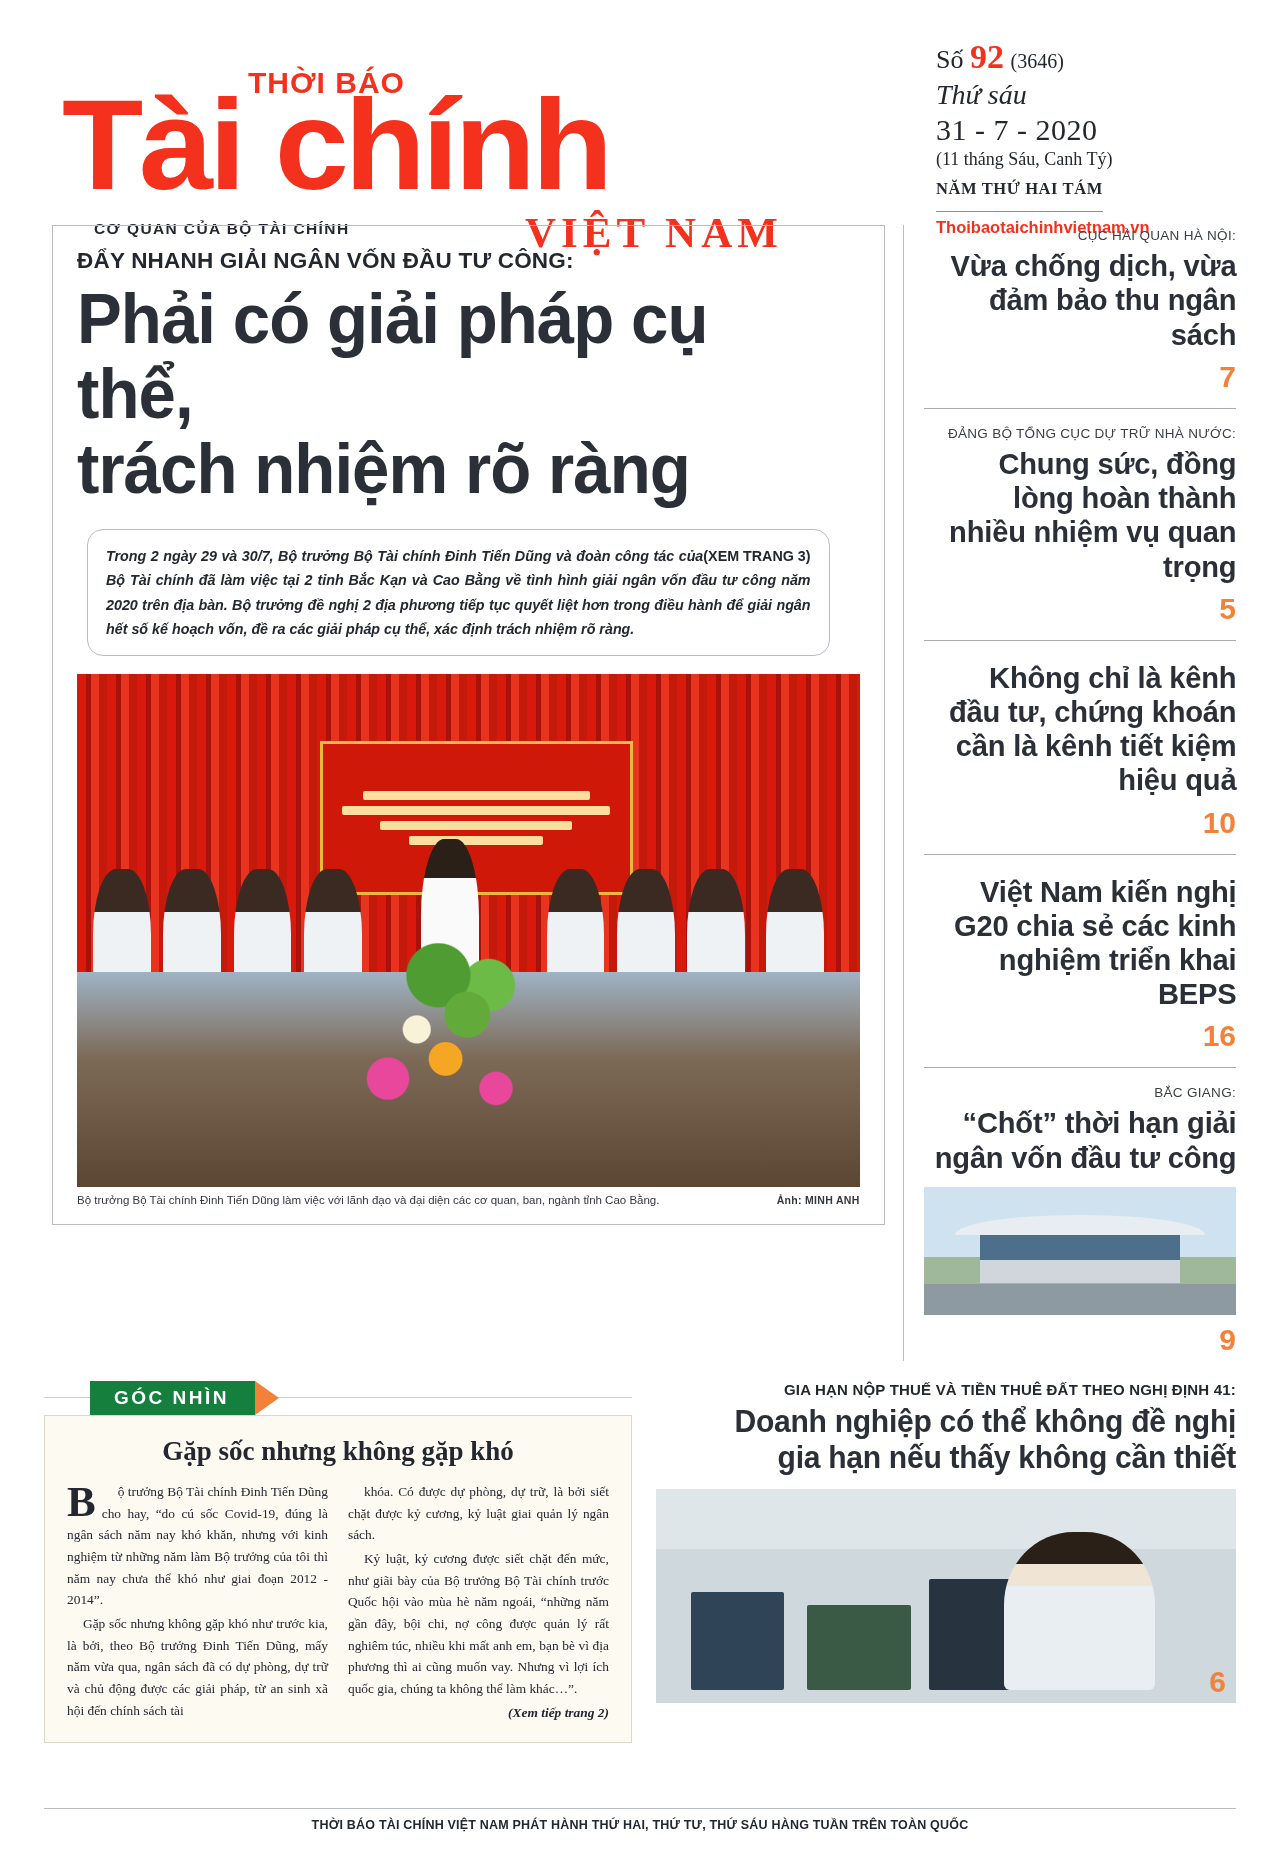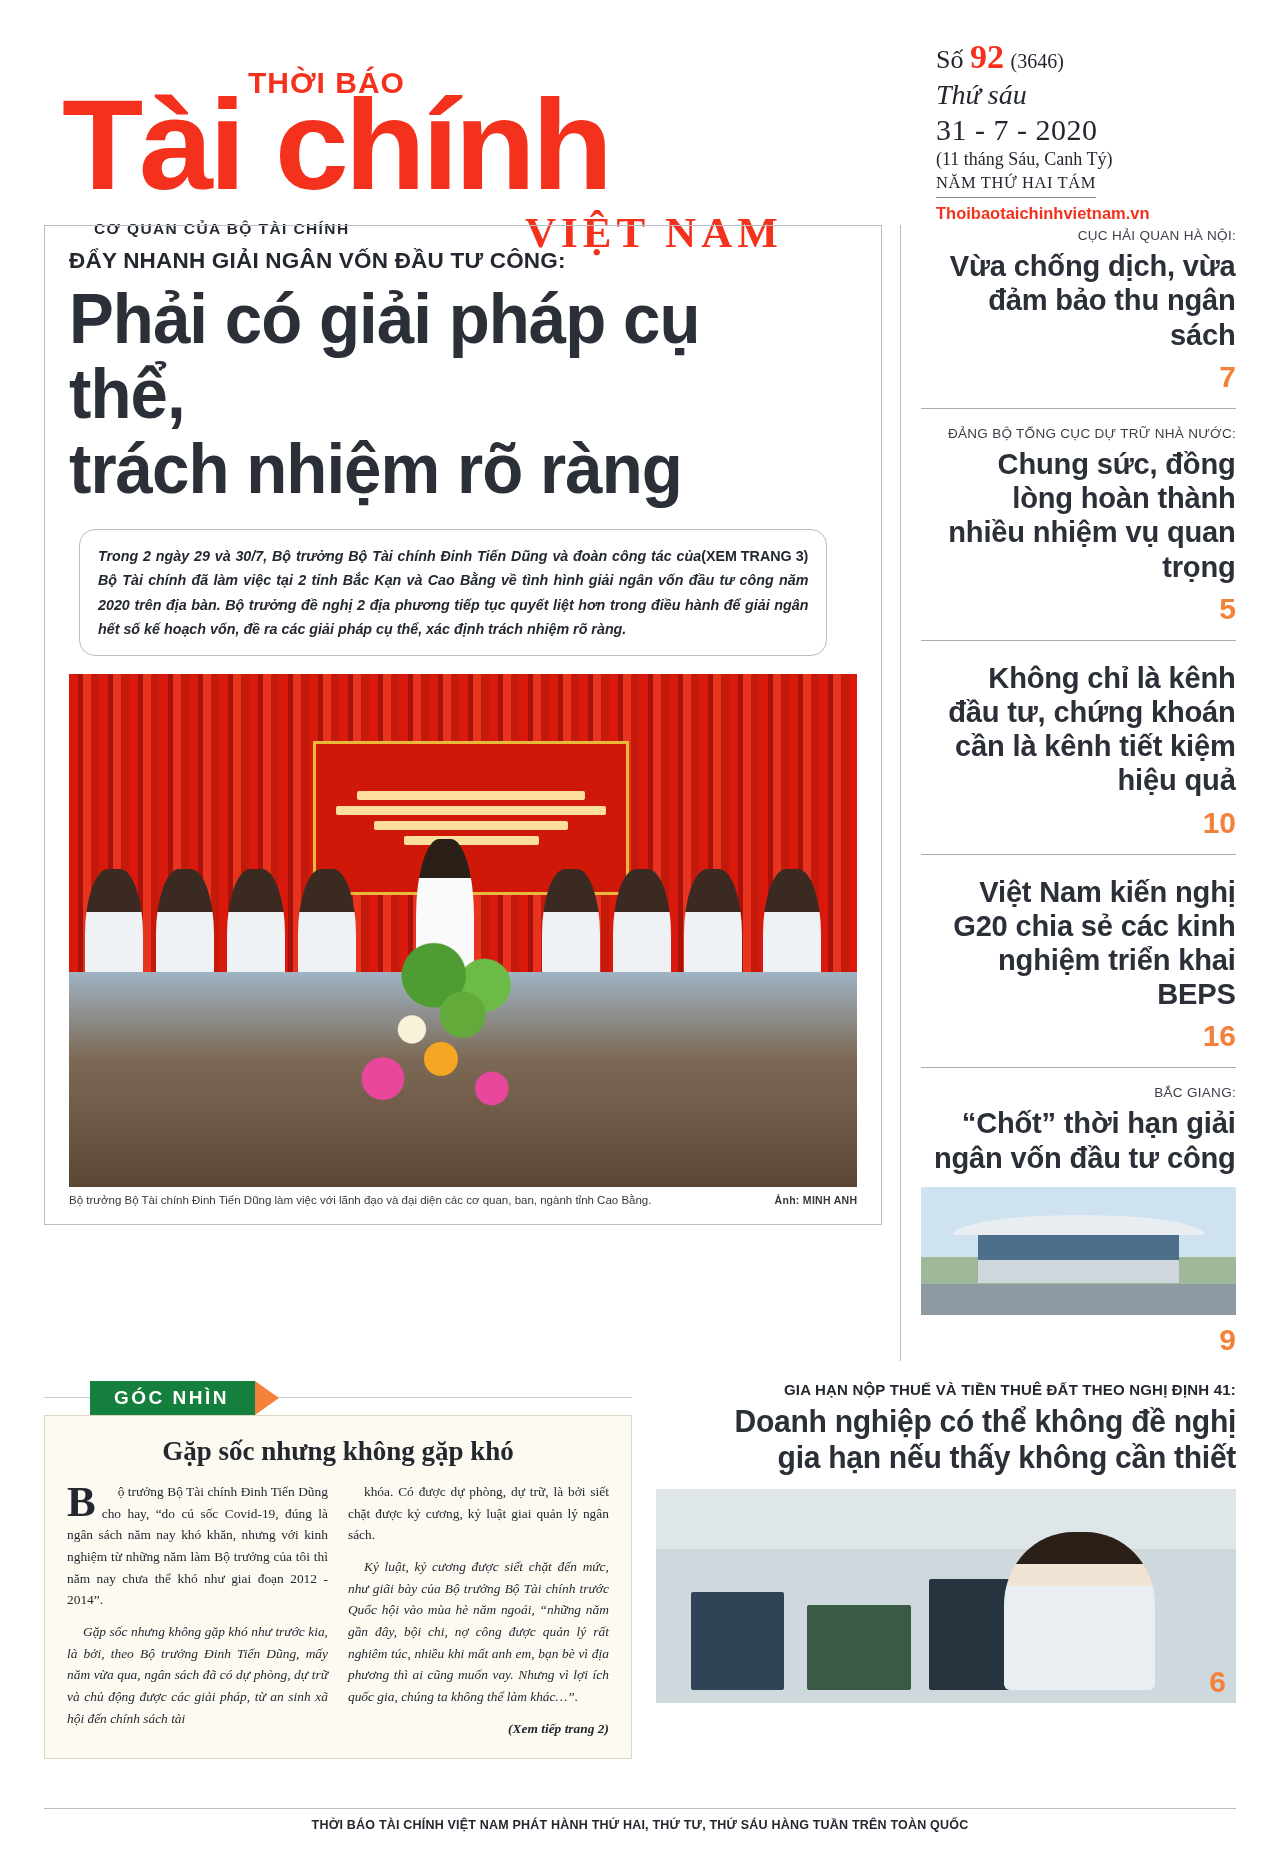--- a/index.html
+++ b/index.html
@@ -45,32 +45,32 @@
     position: absolute; right: 0; top: 38px; width: 300px;
     font-family: "Liberation Serif", serif; color: #23272f;
   }
   .db-issue { font-size: 26px; }
   .db-issue b { font-size: 34px; color: #f4311c; font-weight: bold; }
   .db-issue span.paren { font-size: 20px; }
   .db-day { font-size: 28px; font-style: italic; margin-top: 3px; }
   .db-date { font-size: 30px; margin-top: 2px; letter-spacing: 0.5px; }
   .db-lunar { font-size: 18px; margin-top: 2px; }
   .db-year {
-    font-size: 16.5px; font-weight: normal; letter-spacing: 0.6px;
-    margin-top: 3px; padding-bottom: 4px; display: inline-block;
+    font-size: 16.5px; font-weight: bold; letter-spacing: 0.6px;
+    margin-top: 9px; padding-bottom: 12px; display: inline-block;
     border-bottom: 1.5px solid #8e9099;
   }
   .db-url {
     font-size: 16.5px; font-weight: bold; color: #f4311c;
     margin-top: 6px; font-family: "Liberation Sans", sans-serif;
   }
 
   
   .body-grid { display: flex; gap: 0; position: relative; }
-  .col-left { width: 898px; }
+  .col-left { width: 898px; margin-left: 8px; }
   .col-right { width: 358px; margin-left: 18px; border-left: 1px solid #b9bcc4; padding-left: 20px; }
 
   
   .lead-box { border: 1px solid #b9bcc4; padding: 22px 24px 18px 24px; }
   .lead-kicker {
     font-size: 22.5px; font-weight: bold; letter-spacing: 0.2px;
     color: #23272f; font-stretch: condensed;
   }
   .lead-headline {
     font-size: 70px; line-height: 1.07; font-weight: bold;
@@ -140,21 +140,21 @@
     padding: 20px 22px 18px 22px;
   }
   .op-title {
     font-size: 27px; font-weight: bold; font-family: "Liberation Serif", serif;
     text-align: center; color: #23272f; margin-bottom: 14px;
   }
   .op-cols { display: flex; gap: 20px; }
   .op-col { width: 50%; font-family: "Liberation Serif", serif;
     font-size: 13.4px; line-height: 1.62; text-align: justify; color: #23272f; }
   .op-col p { text-indent: 16px; }
-  .op-col p + p { margin-top: 10px; font-style: italic; }
+  .op-col p + p { margin-top: 2px; }
   .dropcap {
     float: left; font-size: 43px; line-height: 0.86; font-weight: bold;
     font-family: "Liberation Serif", serif; padding: 3px 6px 0 0; text-indent: 0;
   }
   .op-seemore { font-style: italic; font-weight: bold; text-align: right; text-indent: 0; margin-top: 6px; }
 
   .br-kicker {
     font-size: 15px; font-weight: bold; text-align: right; color: #23272f;
     letter-spacing: .2px; font-stretch: condensed;
   }

